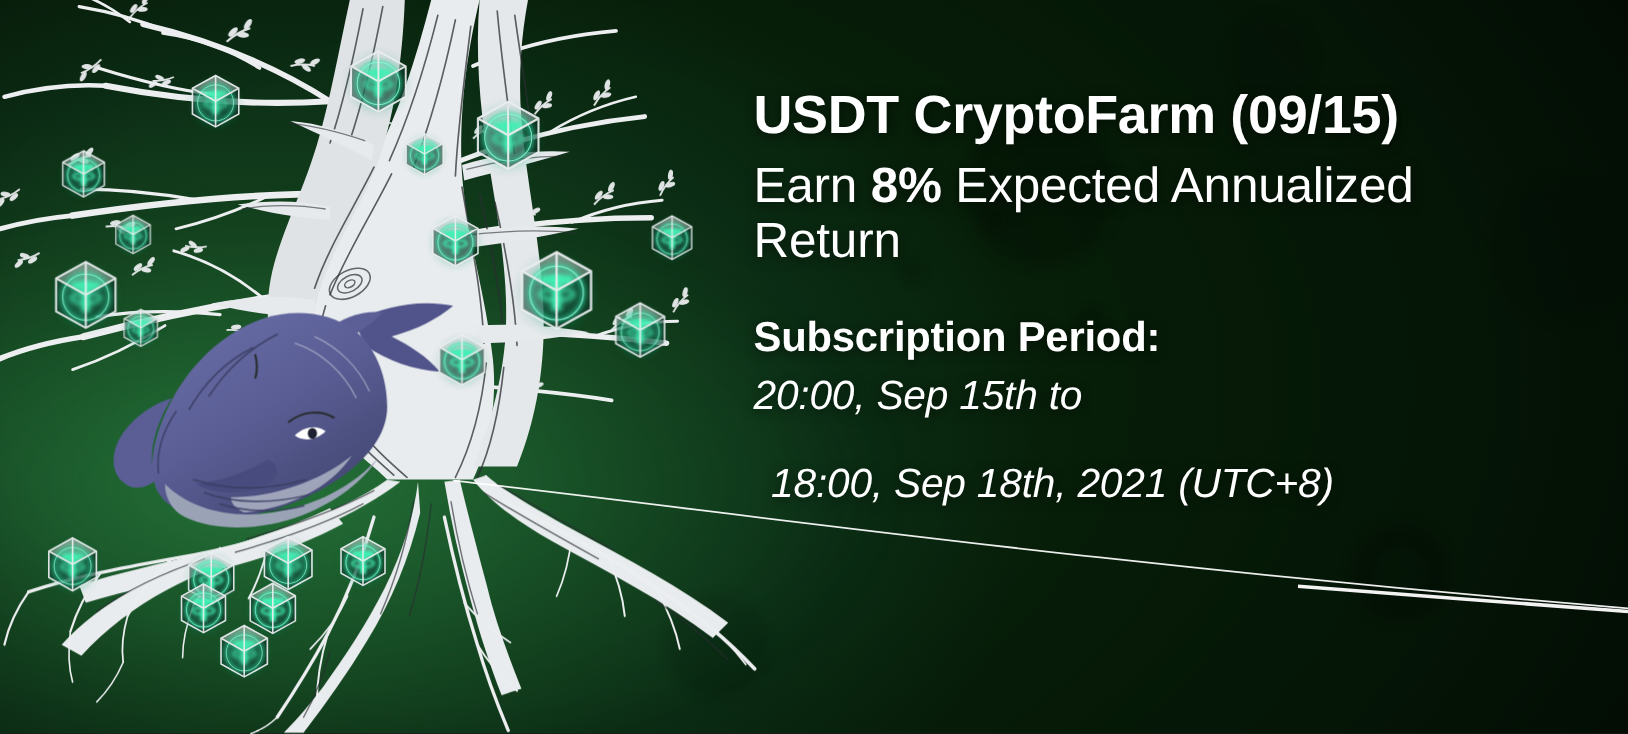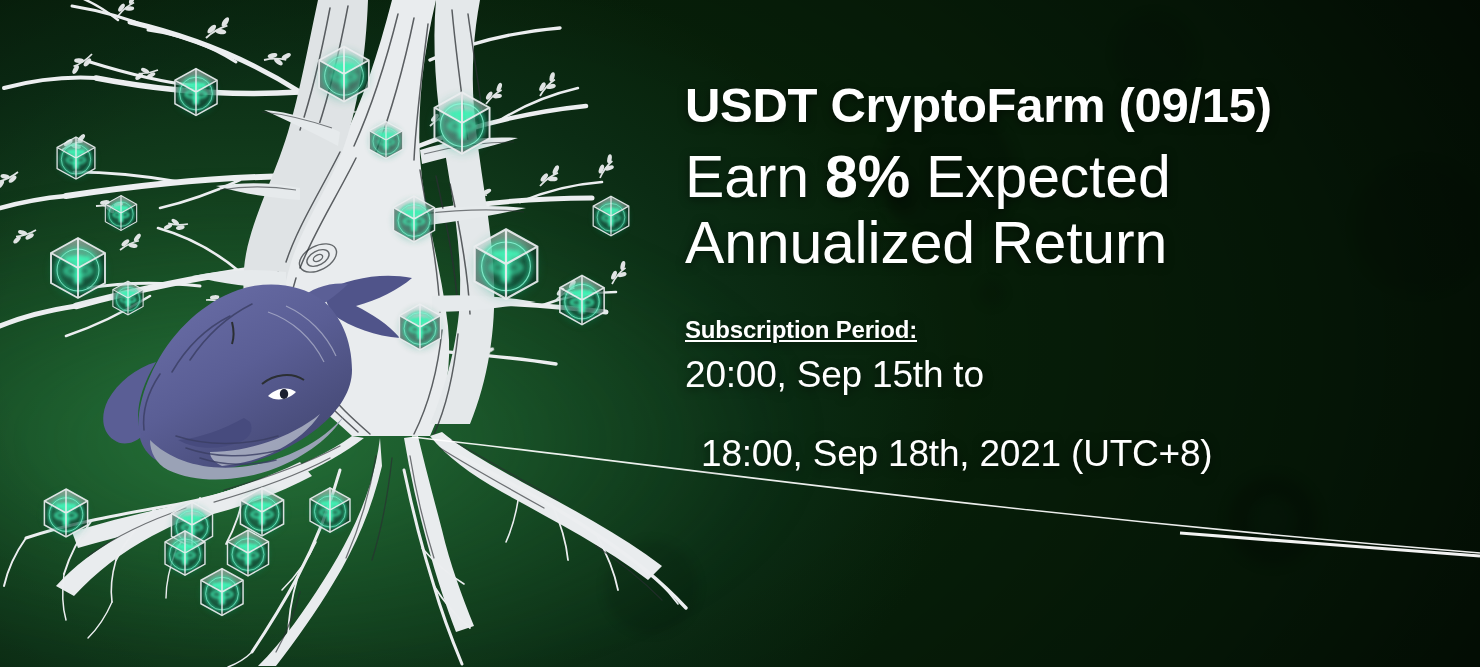--- a/index.html
+++ b/index.html
@@ -65,44 +65,44 @@
   }
   .headline{
     font-size:49px;
     font-weight:bold;
     line-height:1.14;
     letter-spacing:-.3px;
     margin:0;
     text-shadow:0 2px 10px rgba(0,0,0,.55);
   }
   .sub{
-    font-size:59px;
+    font-size:45px;
     font-weight:normal;
     line-height:1.12;
     margin:10px 0 0 0;
     letter-spacing:-.2px;
     text-shadow:0 2px 10px rgba(0,0,0,.55);
   }
   .sub b{font-weight:bold;}
   .period-title{
-    font-size:24px;
+    font-size:38px;
     font-weight:bold;
     line-height:1.2;
     margin:40px 0 0 0;
     letter-spacing:-.2px;
     text-shadow:0 2px 10px rgba(0,0,0,.55);
-    text-decoration:underline;
   }
   .period-lines{
     font-size:37px;
     font-weight:normal;
     line-height:1.5;
     margin:2px 0 0 0;
     letter-spacing:-.2px;
     text-shadow:0 2px 10px rgba(0,0,0,.55);
+    font-style:italic;
   }
   .period-lines .ln{display:block;}
   .period-lines .ln.indent{padding-left:16px;margin-top:24px;}
 </style>
 </head>
 <body>
 
 <div id="banner">
 
   <div class="bg-base"></div>

